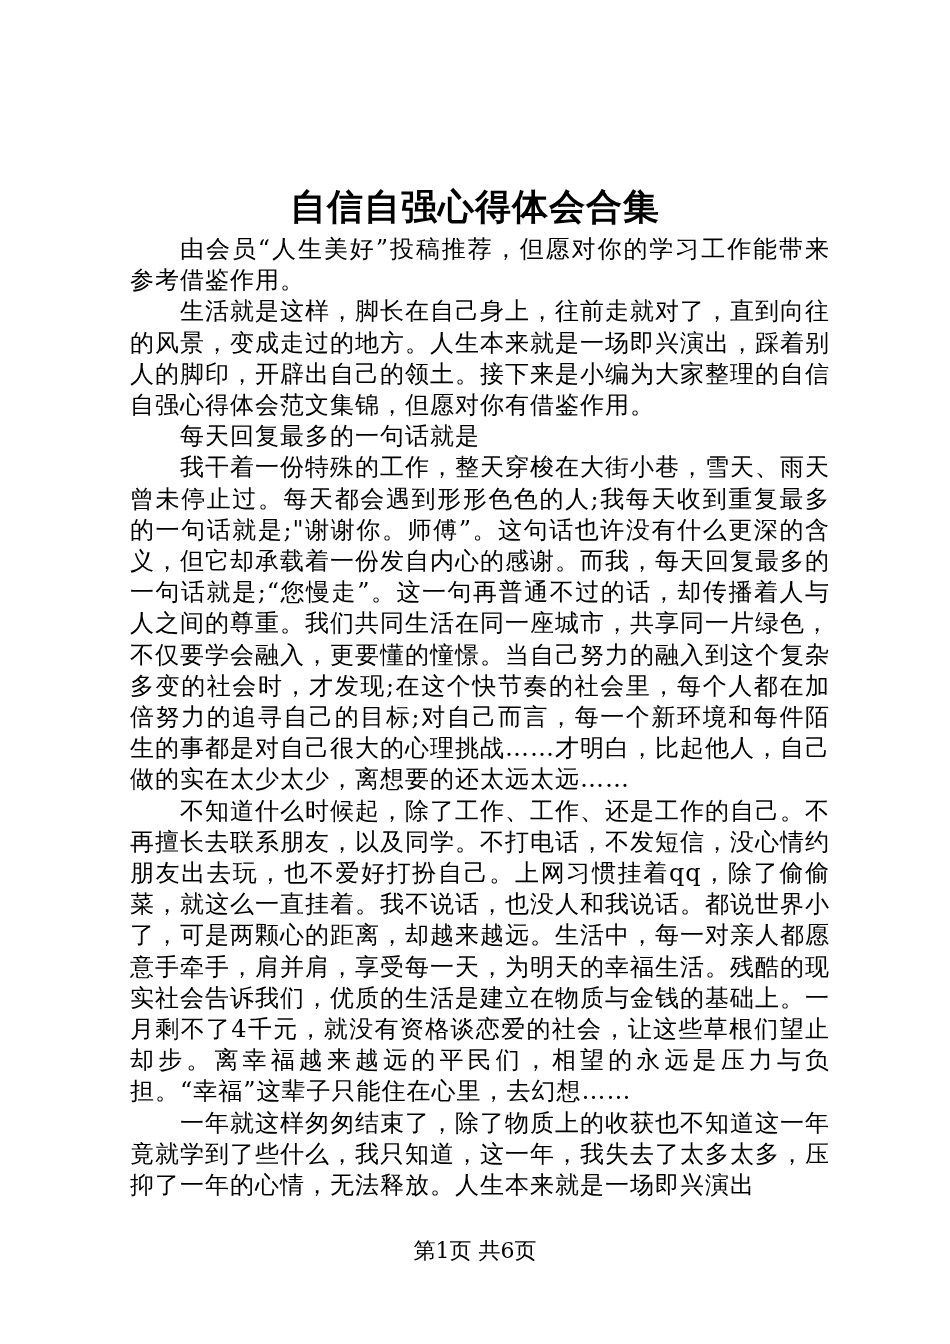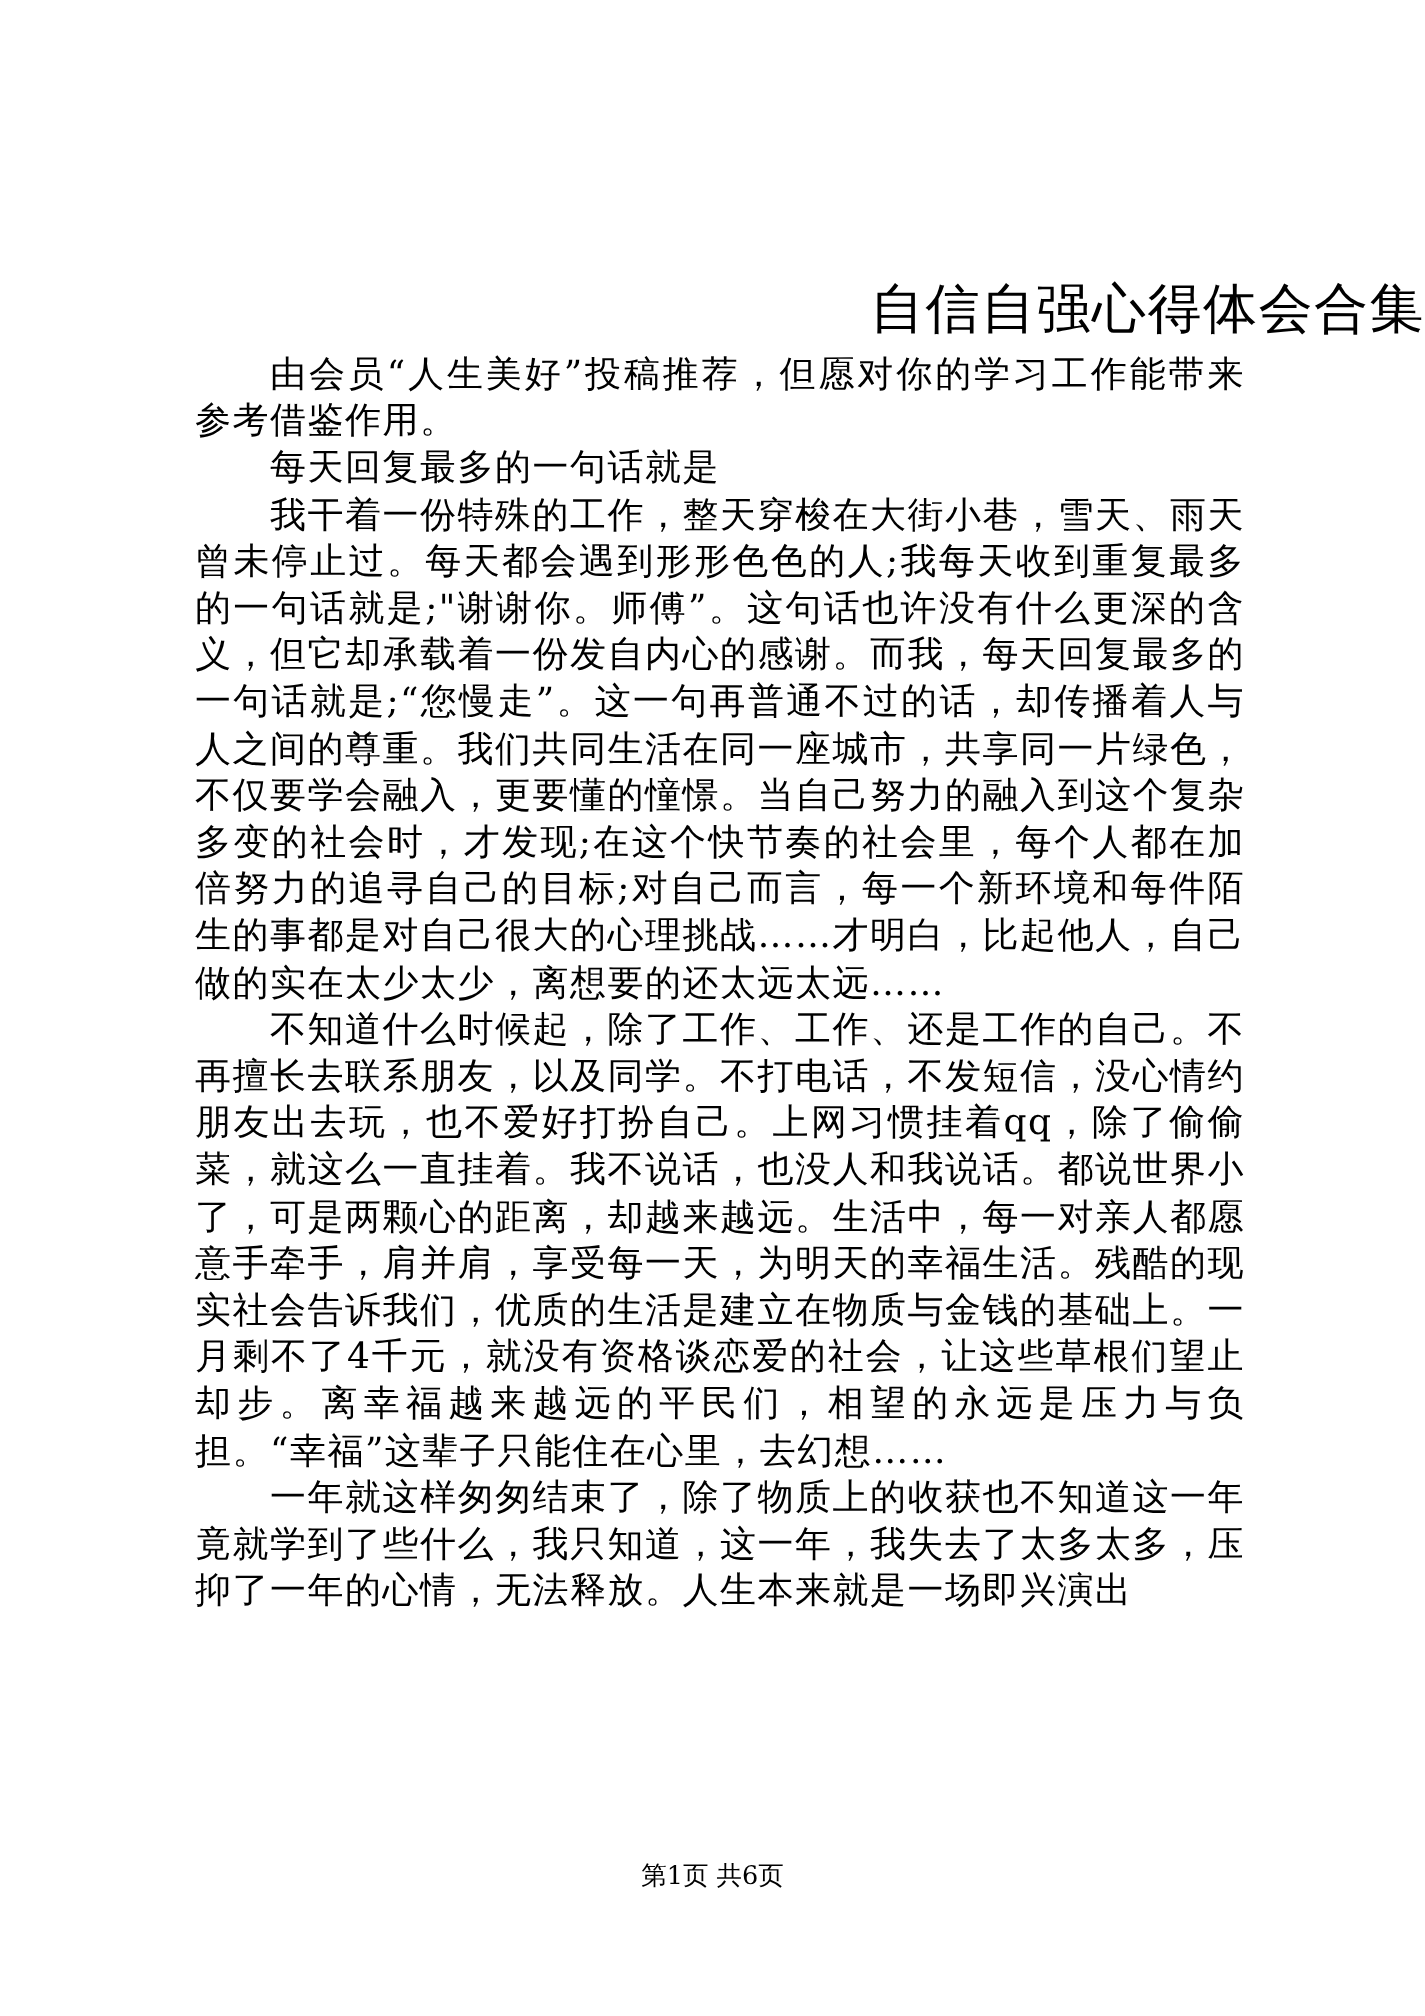--- a/index.html
+++ b/index.html
@@ -21,23 +21,23 @@
       top: 0;
       width: 950px;
       height: 1344px;
       background: #ffffff;
     }
     .title {
       position: absolute;
       left: 0;
       top: 184px;
       width: 950px;
-      text-align: right;
+      text-align: center;
       font-family: "DejaVu Sans", "Liberation Sans", sans-serif;
-      font-weight: normal;
+      font-weight: bold;
       font-size: 36px;
       line-height: 46px;
       letter-spacing: 1px;
       margin: 0;
     }
     .body {
       position: absolute;
       left: 130px;
       top: 234px;
       width: 700px;
@@ -51,33 +51,34 @@
       margin: 0;
       text-indent: 50px;
       word-break: break-all;
     }
     .footer {
       position: absolute;
       left: 0;
       top: 1240px;
       width: 950px;
       text-align: center;
-      font-size: 17px;
+      font-size: 22px;
       line-height: 22px;
       font-family: "DejaVu Serif", "Liberation Serif", serif;
     }
   </style>
 </head>
 <body>
 
 <div class="page">
   <h1 class="title">自信自强心得体会合集</h1>
 
   <div class="body">
     <p class="para">由会员“人生美好”投稿推荐，但愿对你的学习工作能带来参考借鉴作用。</p>
+    <p class="para">生活就是这样，脚长在自己身上，往前走就对了，直到向往的风景，变成走过的地方。人生本来就是一场即兴演出，踩着别人的脚印，开辟出自己的领土。接下来是小编为大家整理的自信自强心得体会范文集锦，但愿对你有借鉴作用。</p>
     <p class="para">每天回复最多的一句话就是</p>
     <p class="para">我干着一份特殊的工作，整天穿梭在大街小巷，雪天、雨天曾未停止过。每天都会遇到形形色色的人;我每天收到重复最多的一句话就是;"谢谢你。师傅”。这句话也许没有什么更深的含义，但它却承载着一份发自内心的感谢。而我，每天回复最多的一句话就是;“您慢走”。这一句再普通不过的话，却传播着人与人之间的尊重。我们共同生活在同一座城市，共享同一片绿色，不仅要学会融入，更要懂的憧憬。当自己努力的融入到这个复杂多变的社会时，才发现;在这个快节奏的社会里，每个人都在加倍努力的追寻自己的目标;对自己而言，每一个新环境和每件陌生的事都是对自己很大的心理挑战……才明白，比起他人，自己做的实在太少太少，离想要的还太远太远……</p>
     <p class="para">不知道什么时候起，除了工作、工作、还是工作的自己。不再擅长去联系朋友，以及同学。不打电话，不发短信，没心情约朋友出去玩，也不爱好打扮自己。上网习惯挂着qq，除了偷偷菜，就这么一直挂着。我不说话，也没人和我说话。都说世界小了，可是两颗心的距离，却越来越远。生活中，每一对亲人都愿意手牵手，肩并肩，享受每一天，为明天的幸福生活。残酷的现实社会告诉我们，优质的生活是建立在物质与金钱的基础上。一月剩不了4千元，就没有资格谈恋爱的社会，让这些草根们望止却步。离幸福越来越远的平民们，相望的永远是压力与负担。“幸福”这辈子只能住在心里，去幻想……</p>
     <p class="para">一年就这样匆匆结束了，除了物质上的收获也不知道这一年竟就学到了些什么，我只知道，这一年，我失去了太多太多，压抑了一年的心情，无法释放。人生本来就是一场即兴演出</p>
   </div>
 
   <div class="footer">第1页 共6页</div>
 </div>
 
 </body></html>

